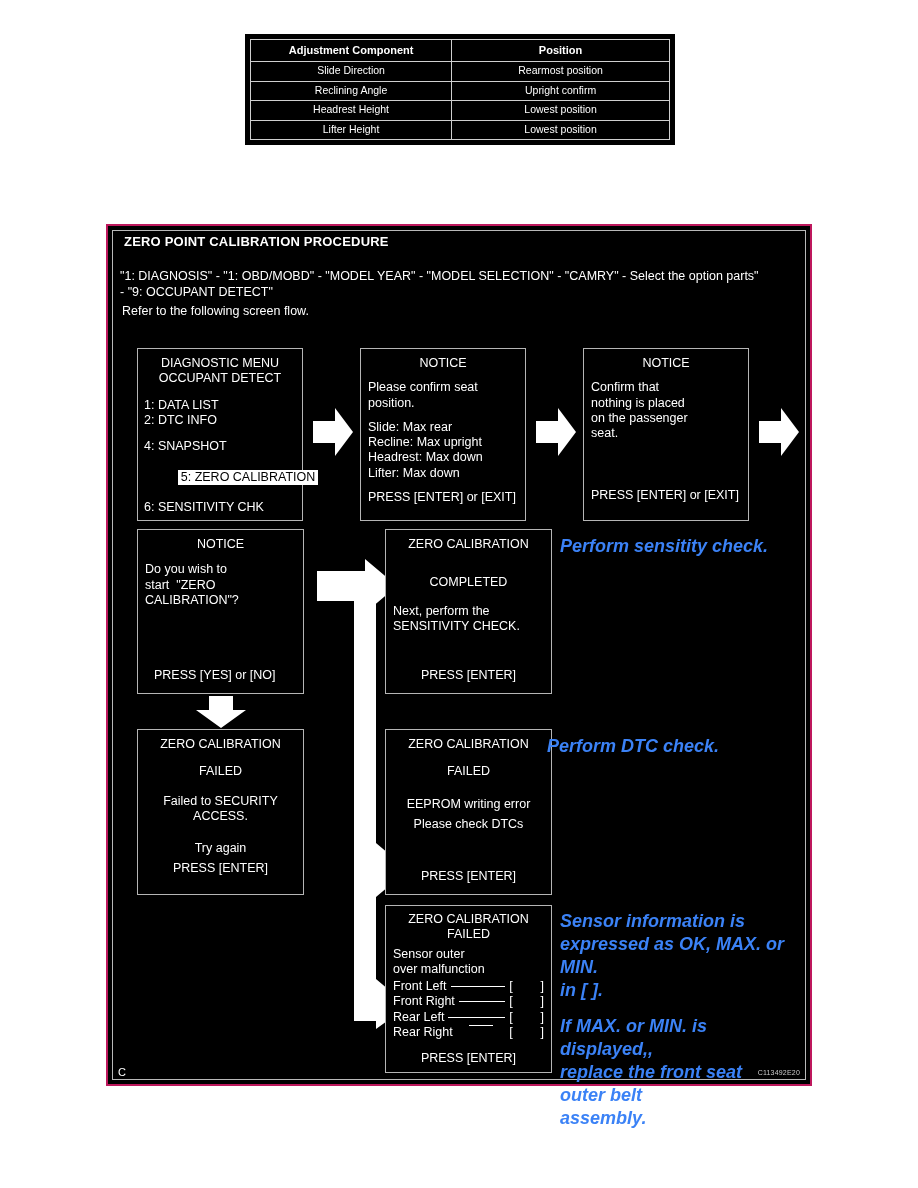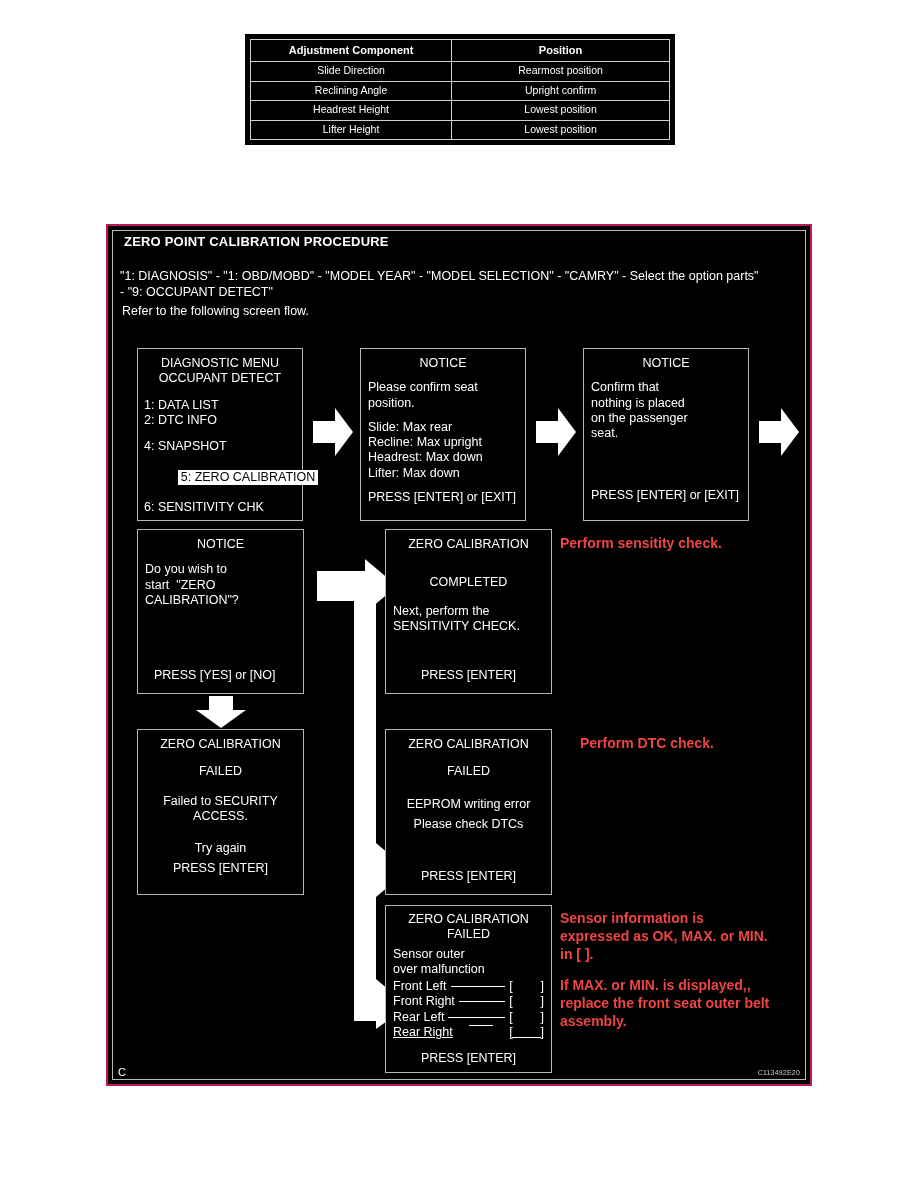--- a/index.html
+++ b/index.html
@@ -127,24 +127,25 @@
   }
   .arrow-shape-r {
     position: absolute;
     width: 100%;
     height: 100%;
   }
 
   
   .note {
     position: absolute;
-    color: #ef4444;
-    font-size: 14px;
+    color: #3b82f6;
+    font-size: 18px;
     font-weight: bold;
     line-height: 1.28;
+    font-style: italic;
   }
   .corner-c {
     position: absolute;
     left: 10px;
     bottom: 6px;
     font-size: 11px;
     color: #ffffff;
   }
   .fig-id {
     position: absolute;
@@ -328,21 +329,21 @@
         <div style="height:12px"></div>
         <div class="ln center">FAILED</div>
         <div style="height:17px"></div>
         <div class="ln center">EEPROM writing error</div>
         <div style="height:5px"></div>
         <div class="ln center">Please check DTCs</div>
         <div class="ln center" style="position:absolute; left:0; right:0; bottom:10px;">PRESS [ENTER]</div>
       </div>
     </div>
 
-    <div class="note" style="left:472px; top:509px; width:230px;">Perform DTC check.</div>
+    <div class="note" style="left:439px; top:509px; width:230px;">Perform DTC check.</div>
 
     <div class="screen" style="left:277px; top:679px; width:167px; height:168px;">
       <div class="pad" style="padding:6px 7px; position:relative; height:100%; box-sizing:border-box;">
         <div class="ln center">ZERO CALIBRATION</div>
         <div class="ln center">FAILED</div>
         <div style="height:4px"></div>
         <div class="ln left">Sensor outer</div>
         <div class="ln left">over malfunction</div>
         <div style="height:2px"></div>
 
@@ -354,21 +355,21 @@
         <div style="display:flex; align-items:center; gap:2px;">
           <span>Front Right</span>
           <span style="flex:1; height:1px; background:#ffffff; margin:0 2px;"></span>
           <span style="white-space:pre;">[        ]</span>
         </div>
         <div style="display:flex; align-items:center; gap:2px;">
           <span>Rear Left</span>
           <span style="flex:1; height:1px; background:#ffffff; margin:0 2px;"></span>
           <span style="white-space:pre;">[        ]</span>
         </div>
-        <div style="display:flex; align-items:flex-start; gap:14px;text-decoration:underline;">
+        <div style="display:flex; align-items:flex-start; gap:14px;">
           <span>Rear Right</span>
           <span style="flex:1; height:1px; background:#ffffff; margin:0 2px;"></span>
           <span style="white-space:pre;">[        ]</span>
         </div>
 
         <div class="ln center" style="position:absolute; left:0; right:0; bottom:6px;">PRESS [ENTER]</div>
       </div>
     </div>
 
     <div class="note" style="left:452px; top:684px; width:232px;">

